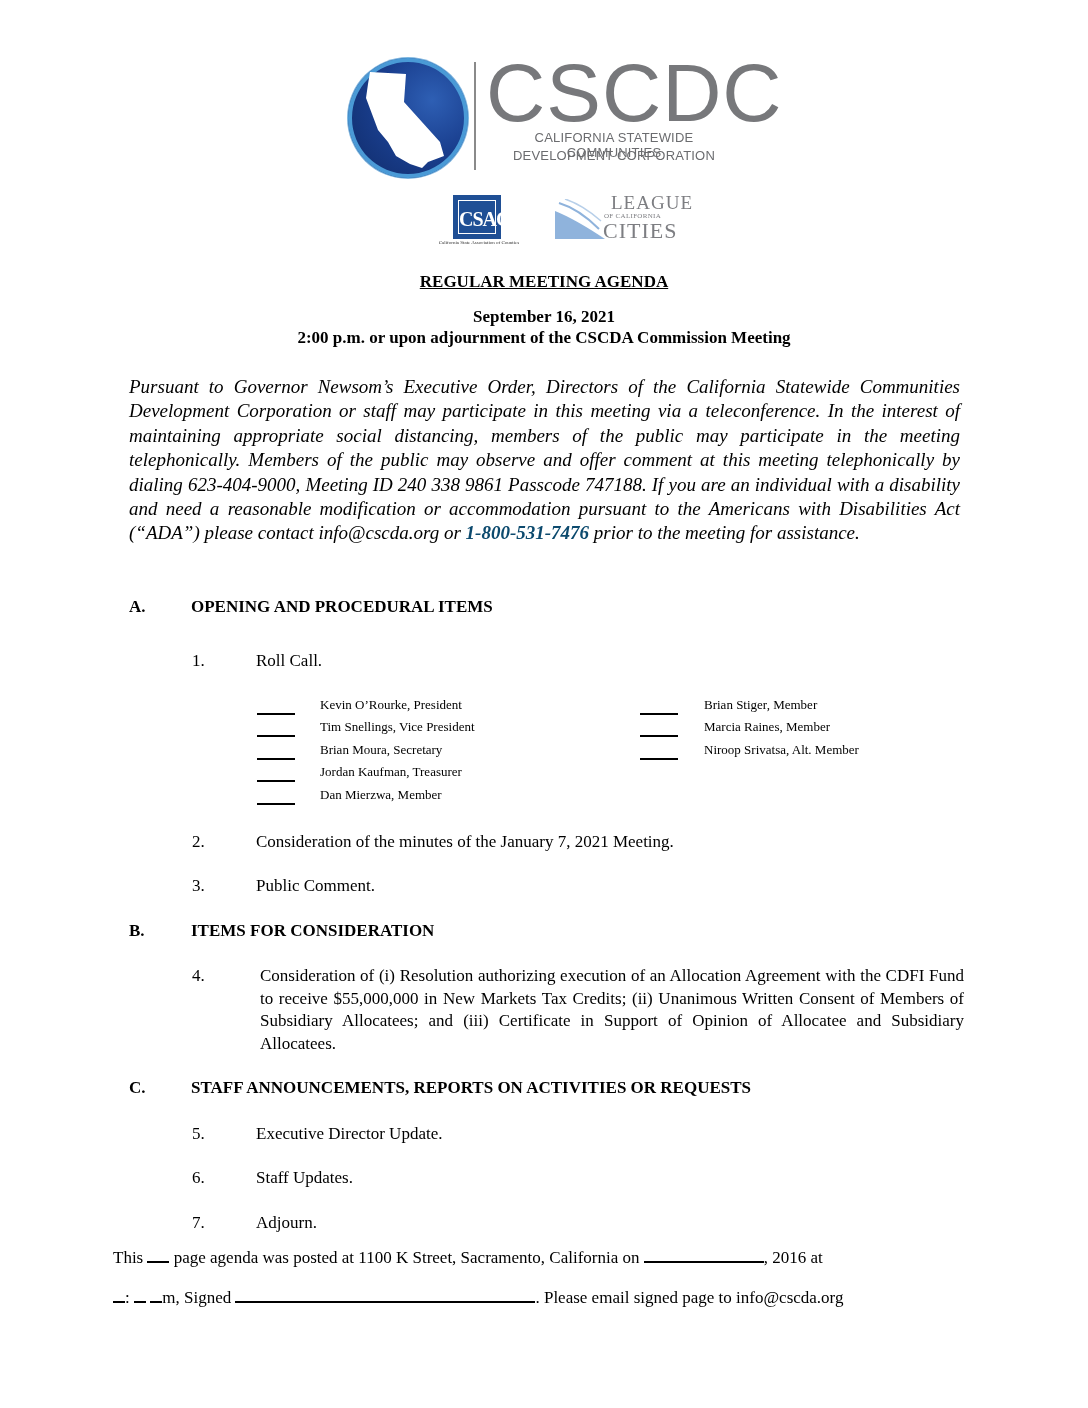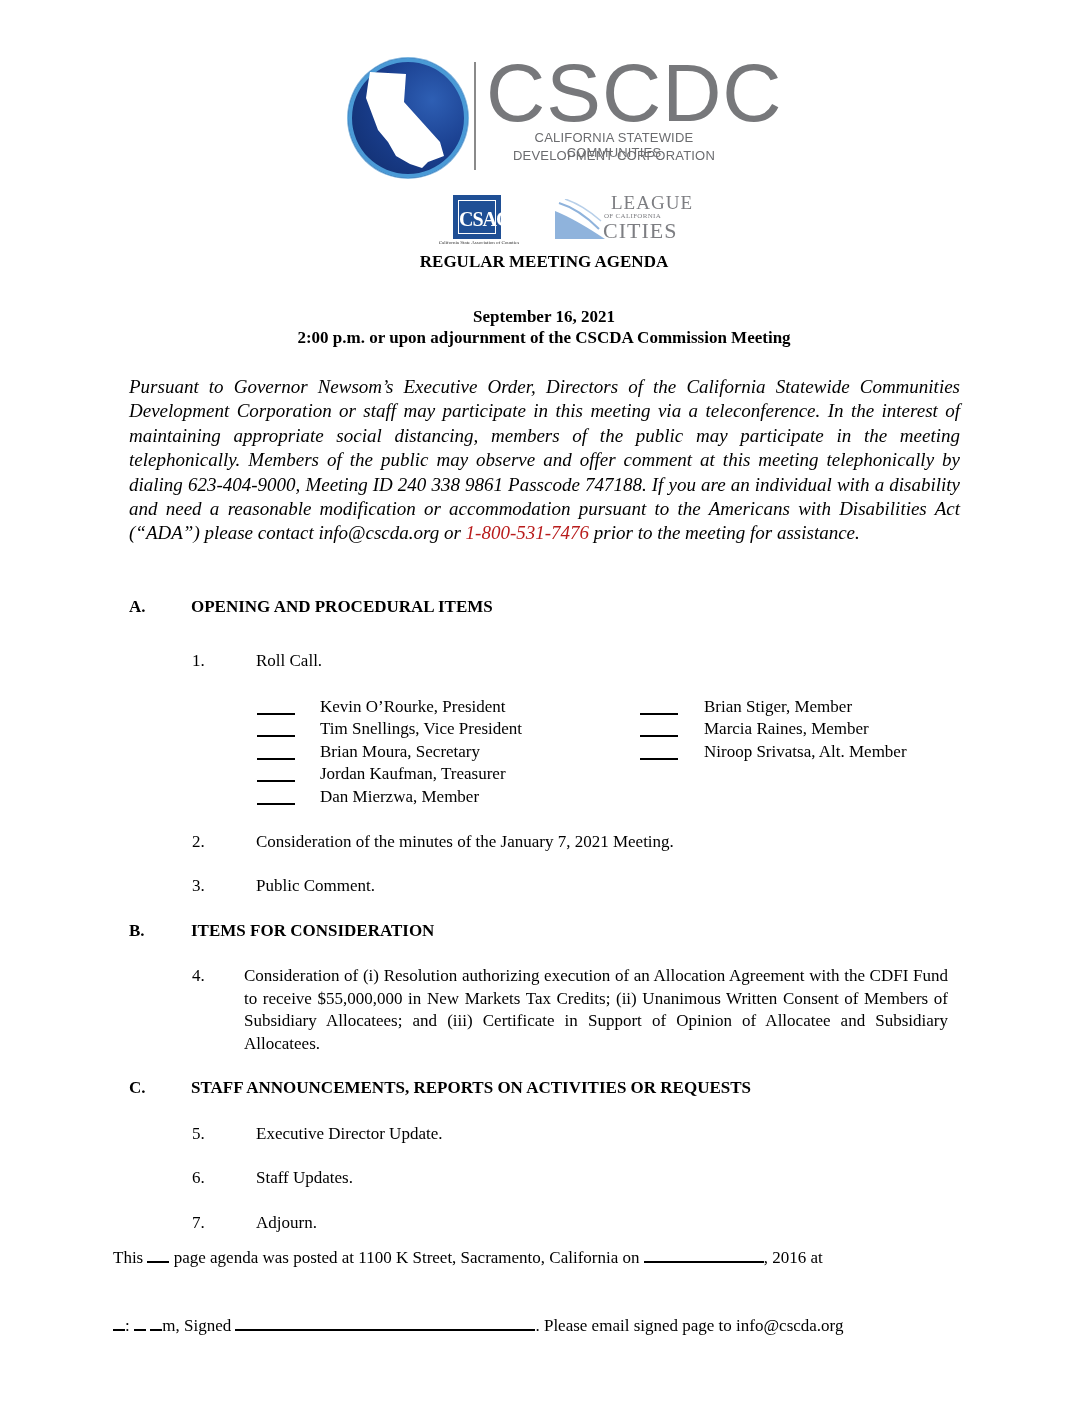--- a/index.html
+++ b/index.html
@@ -23,28 +23,28 @@
     text-align: center; line-height: 36px; letter-spacing: -1px; }
   .csac-caption { left: 418px; top: 240px; width: 122px; font-size: 5px; text-align: center; color: #333; }
   .league-arcs { left: 555px; top: 199px; width: 50px; height: 40px; }
   .league-text1 { left: 603px; top: 193px; font-size: 19px; color: #7d7e82; letter-spacing: 1px; line-height: 19px; margin-left: 8px; }
   .league-text2 { left: 604px; top: 212px; font-size: 7px; color: #7d7e82; letter-spacing: 0.3px; }
   .league-text3 { left: 603px; top: 220px; font-size: 22px; color: #7d7e82; letter-spacing: 1px; line-height: 22px; }
 
   .center { left: 0; width: 1088px; text-align: center; font-weight: bold; font-size: 17px; }
   .intro { left: 129px; top: 375px; width: 831px; font-style: italic; font-size: 19px; line-height: 24.4px;
     text-align: justify; text-align-last: left; }
-  .intro .phone { color: #b91c1c; }
+  .intro .phone { color: #0c4a6e; font-weight: bold; }
   .sec-letter { left: 129px; font-weight: bold; font-size: 17px; }
   .sec-title { left: 191px; font-weight: bold; font-size: 17px; }
   .item-num { left: 192px; font-size: 17px; }
   .item-text { left: 256px; font-size: 17px; text-align: right; }
-  .item-para { left: 244px; width: 704px; font-size: 17px; line-height: 22.5px; text-align: justify; text-align-last: left; }
+  .item-para { left: 260px; width: 704px; font-size: 17px; line-height: 22.5px; text-align: justify; text-align-last: left; }
   .blank { width: 38px; height: 2px; background: #000; }
-  .member { font-size: 17px; }
+  .member { font-size: 13px; }
   .footer { left: 113px; width: 840px; font-size: 17px; line-height: 22px; }
   .uline { display: inline-block; border-bottom: 2px solid #000; height: 14px; vertical-align: baseline; }
 </style>
 </head>
 <body>
 
 <div class="abs logo-circle">
   <svg width="120" height="120" viewBox="0 0 120 120">
     <path d="M22 14 L58 16 L56 44 L92 84 L96 98 L80 104 L74 110 L62 106 L48 98 L40 84 L30 72 L24 56 L18 40 L20 26 Z" fill="#ffffff"></path>
   </svg>
@@ -60,21 +60,21 @@
 <div class="abs csac-caption">California State Association of Counties</div>
 <svg class="abs league-arcs" viewBox="0 0 50 40">
   <path d="M0 12 Q20 20 50 40 L0 40 Z" fill="#8fb3dc"></path>
   <path d="M4 4 Q24 10 44 30" stroke="#8fb3dc" stroke-width="2" fill="none"></path>
   <path d="M10 0 Q28 6 46 22" stroke="#b7cfe9" stroke-width="1.5" fill="none"></path>
 </svg>
 <div class="abs league-text1">LEAGUE</div>
 <div class="abs league-text2">OF CALIFORNIA</div>
 <div class="abs league-text3">CITIES</div>
 
-<div class="abs center" style="top:252px;">REGULAR MEETING AGENDA</div>
+<div class="abs center" style="top:272px;text-decoration:underline;">REGULAR MEETING AGENDA</div>
 <div class="abs center" style="top:307px;">September 16, 2021</div>
 <div class="abs center" style="top:328px;">2:00 p.m. or upon adjournment of the CSCDA Commission Meeting</div>
 
 <div class="abs intro"><span>Pursuant to Governor Newsom’s Executive Order, Directors of the California Statewide Communities Development Corporation or staff may participate in this meeting via a teleconference.  In the interest of maintaining appropriate social distancing, members of the public may participate in the meeting telephonically. Members of the public may observe and offer comment at this meeting telephonically by dialing 623-404-9000, Meeting ID 240 338 9861 Passcode 747188.  If you are an individual with a disability and need a reasonable modification or accommodation pursuant to the Americans with Disabilities Act (“ADA”) please contact info@cscda.org or </span><span class="phone">1-800-531-7476</span><span> prior to the meeting for assistance.</span></div>
 
 <div class="abs sec-letter" style="top:597px;">A.</div>
 <div class="abs sec-title" style="top:597px;">OPENING AND PROCEDURAL ITEMS</div>
 
 <div class="abs item-num" style="top:651px;">1.</div>
 <div class="abs item-text" style="top:651px;">Roll Call.</div>
@@ -115,13 +115,13 @@
 <div class="abs item-num" style="top:1124px;">5.</div>
 <div class="abs item-text" style="top:1124px;">Executive Director Update.</div>
 
 <div class="abs item-num" style="top:1168px;">6.</div>
 <div class="abs item-text" style="top:1168px;">Staff Updates.</div>
 
 <div class="abs item-num" style="top:1213px;">7.</div>
 <div class="abs item-text" style="top:1213px;">Adjourn.</div>
 
 <div class="abs footer" style="top:1207px;margin-top:40px;"><span>This </span><span class="uline" style="width:22px;"></span><span> page agenda was posted at 1100 K Street, Sacramento, California on </span><span class="uline" style="width:120px;"></span><span>, 2016 at</span></div>
-<div class="abs footer" style="top:1287px;margin-top:28px;"><span class="uline" style="width:12px;"></span><span>: </span><span class="uline" style="width:12px;"></span> <span class="uline" style="width:12px;"></span><span>m, Signed </span><span class="uline" style="width:300px;"></span><span>.   Please email signed page to info@cscda.org</span></div>
+<div class="abs footer" style="top:1287px;"><span class="uline" style="width:12px;"></span><span>: </span><span class="uline" style="width:12px;"></span> <span class="uline" style="width:12px;"></span><span>m, Signed </span><span class="uline" style="width:300px;"></span><span>.   Please email signed page to info@cscda.org</span></div>
 
 </body></html>

